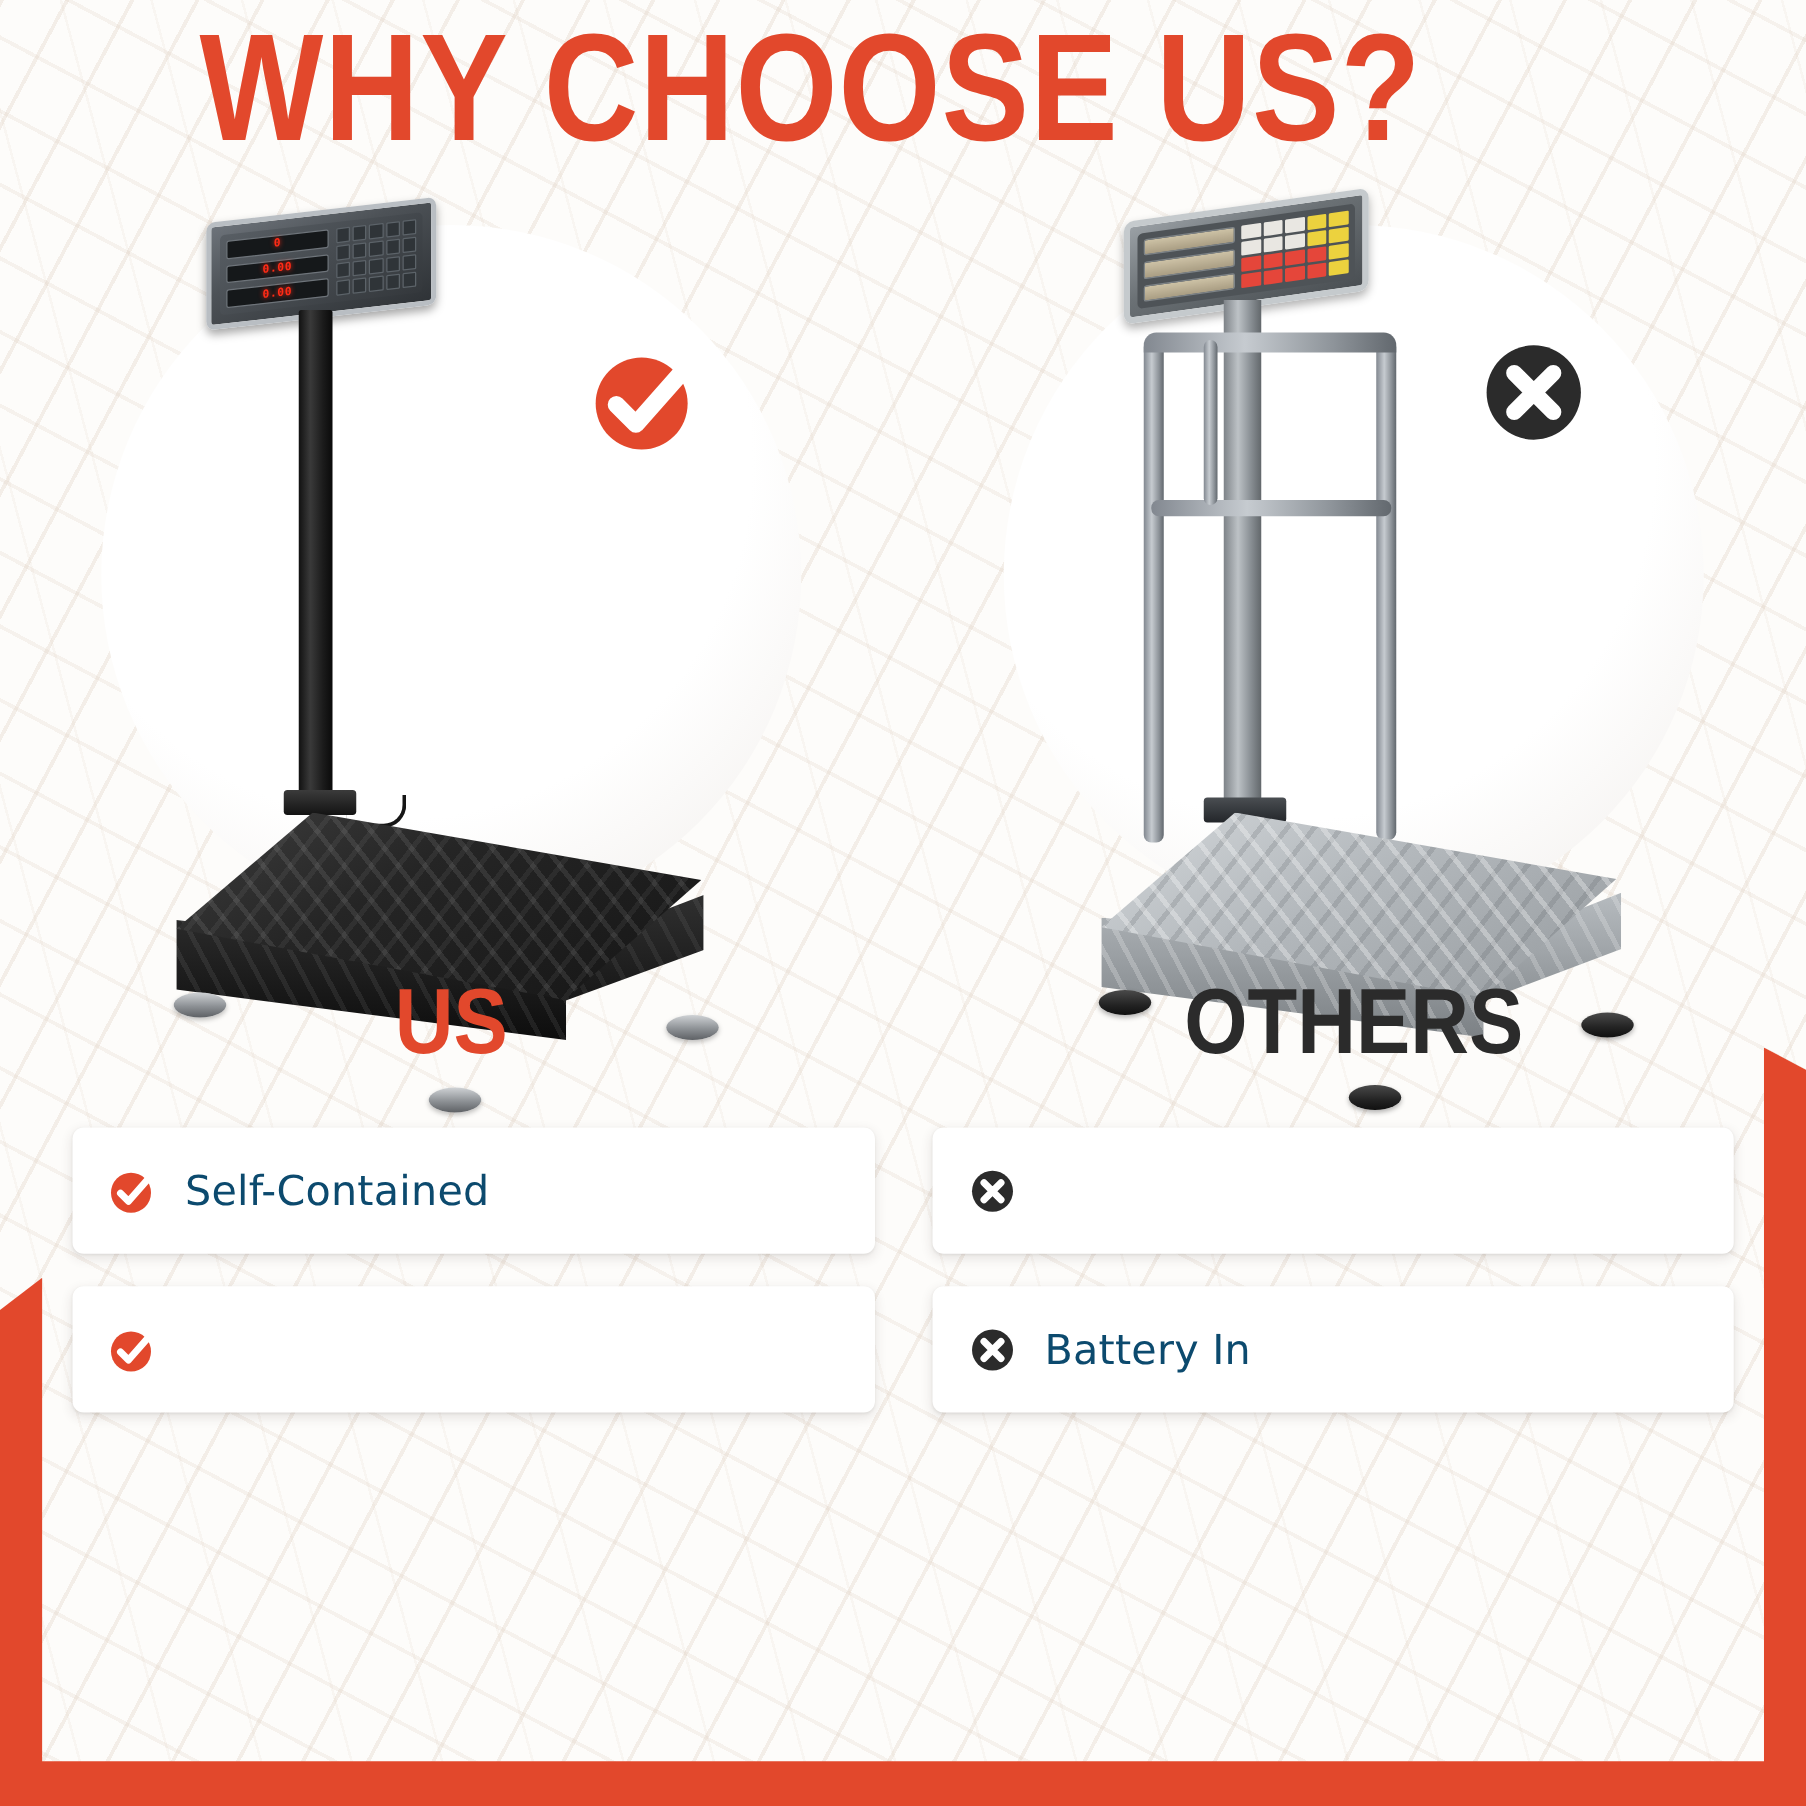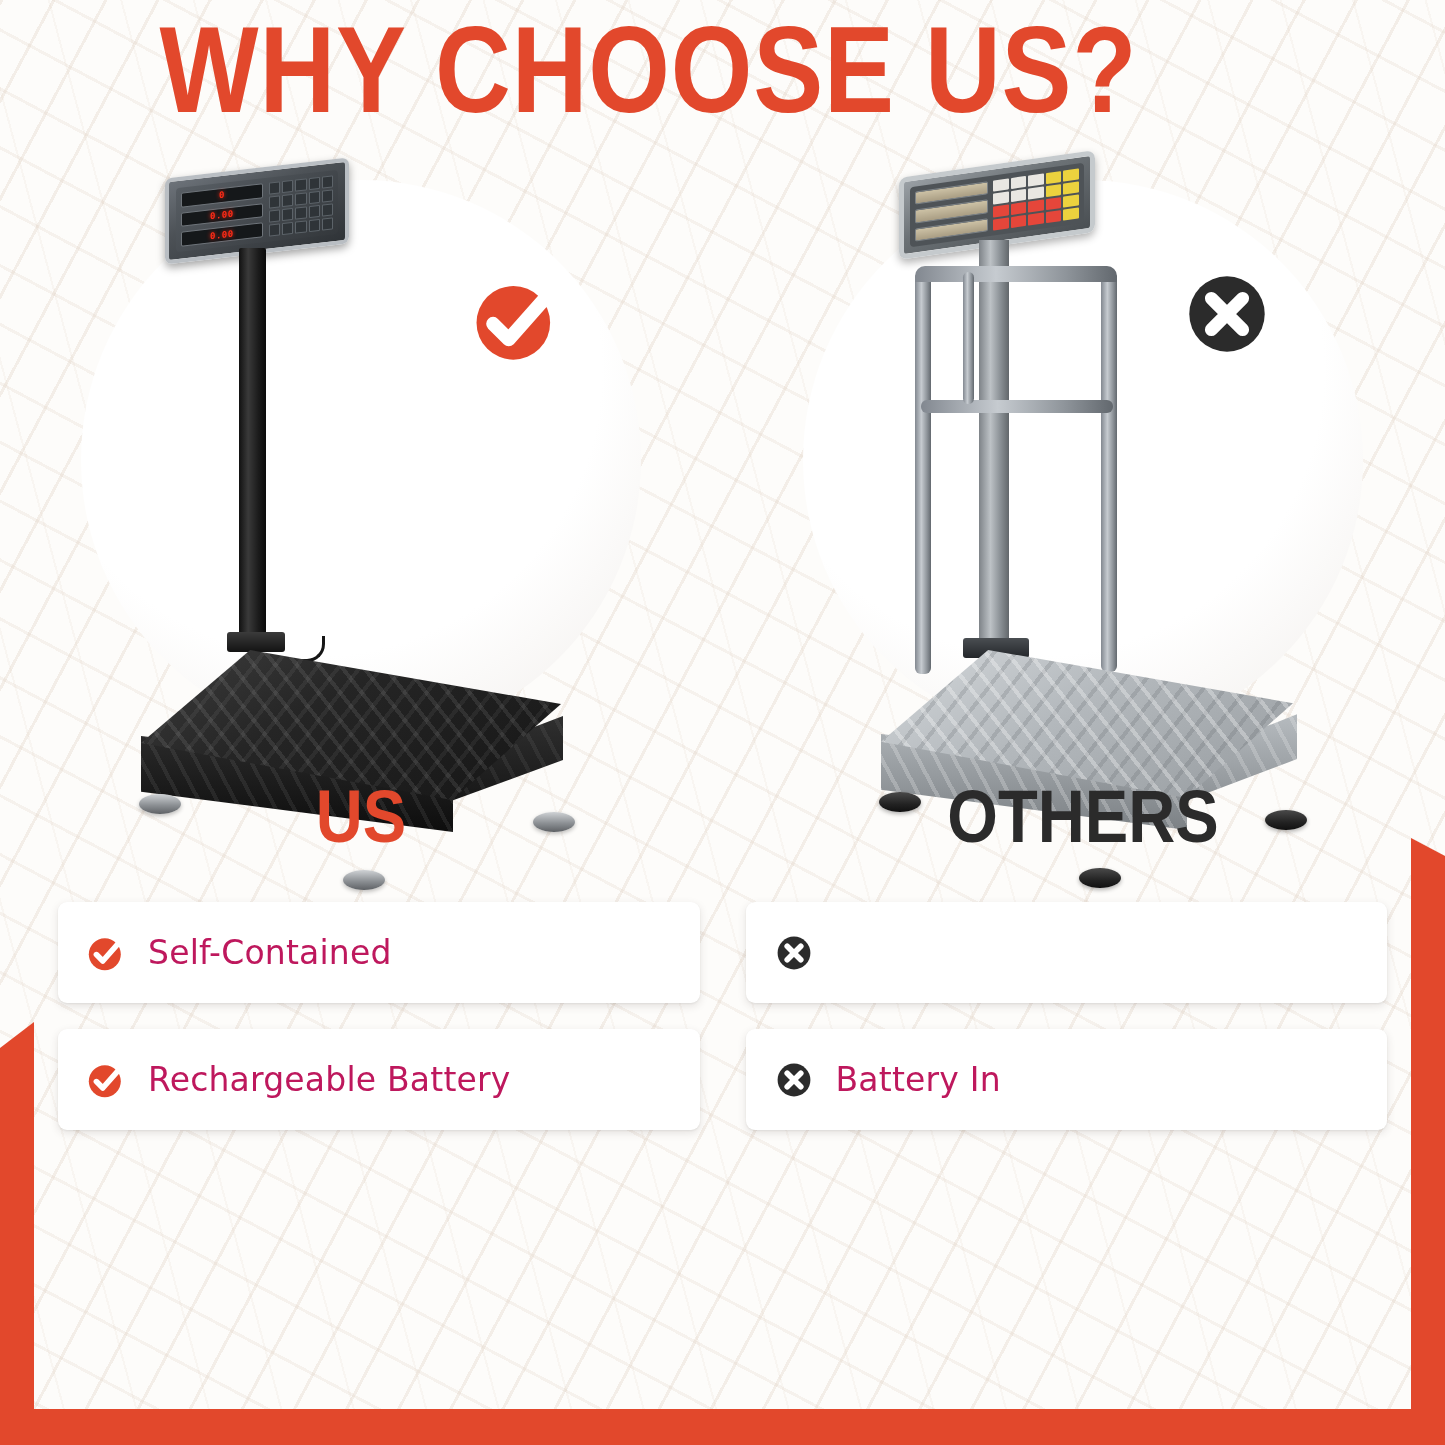--- a/index.html
+++ b/index.html
@@ -307,21 +307,21 @@
     display: flex;
     align-items: center;
     padding-left: 28px;
     gap: 22px;
   }
   .badge-sm { width: 40px; height: 40px; flex: 0 0 40px; }
   .feature-label {
     font-family: "DejaVu Sans", "Liberation Sans", sans-serif;
     font-size: 33px;
     font-weight: 400;
-    color: #be185d;
+    color: #0c4a6e;
     letter-spacing: .2px;
     white-space: nowrap;
     text-align: center;
   }
 </style>
 </head>
 <body>
 
 <div id="bg-texture"></div>
 
@@ -488,21 +488,20 @@
 
 
 
       <div class="feature-card">
         <span class="badge-sm">
           <svg viewBox="0 0 100 100" width="40" height="40">
               <circle cx="47" cy="53" r="40" fill="#e2482c"></circle>
               <path d="M26 54 L42 70 L93 12" fill="none" stroke="#fff" stroke-width="14" stroke-linecap="round" stroke-linejoin="round"></path>
             </svg>
         </span>
-        <span class="feature-label">Rechargeable Battery</span>
       </div>
     </div>
 
     <div class="list-col">
 
 
 
       <div class="feature-card">
         <span class="badge-sm">
           <svg viewBox="0 0 100 100" width="40" height="40">

